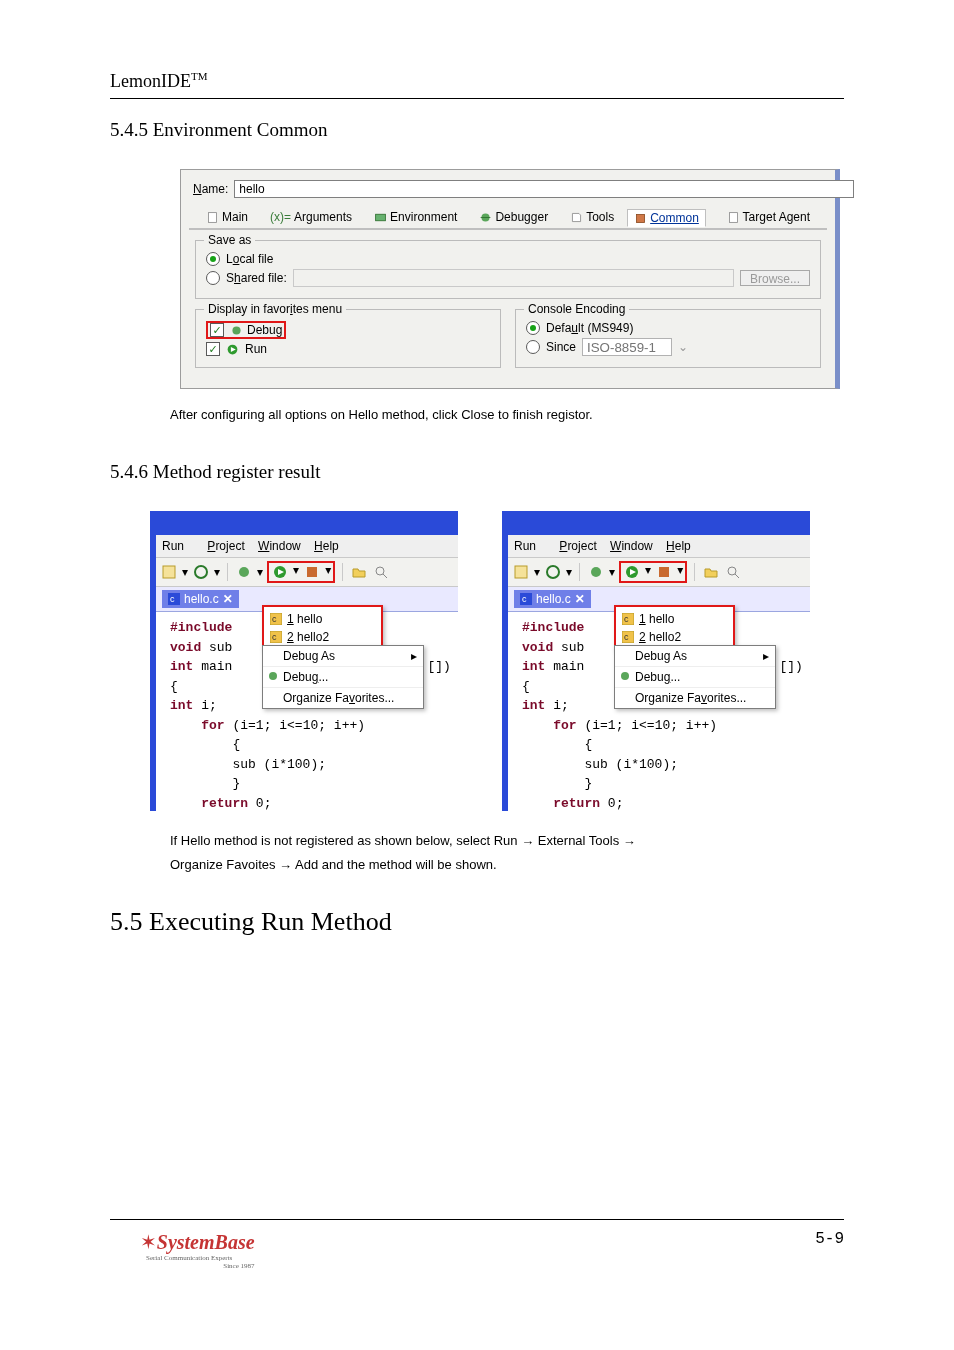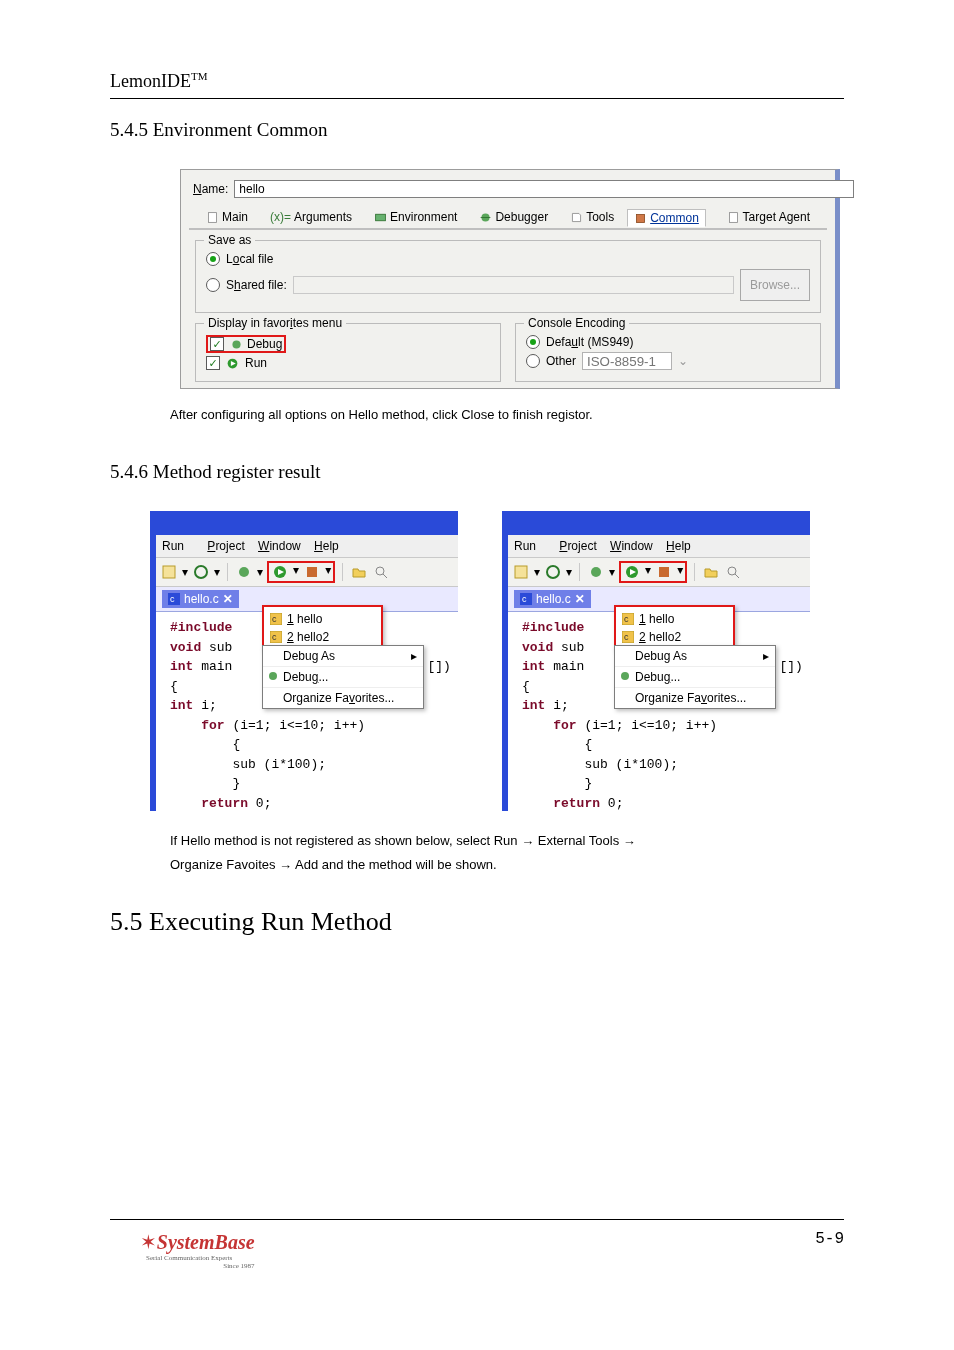--- a/index.html
+++ b/index.html
@@ -134,21 +134,21 @@
     flex: 1;
     height: 18px;
     border: 1px solid #c9c9c9;
     background: #f1f1ee;
     color: #9b9b9b;
     padding: 0 4px;
     box-sizing: border-box;
   }
   .browse-btn {
     width: 70px;
-    height: 32px;
+    height: 16px;
     border: 1px solid #a8a8a8;
     background: #efefef;
     color: #9a9a9a;
     font-size: 12px;
     text-align: center;
   }
   .two-col {
     display: flex;
     gap: 14px;
     margin: 10px 14px 0 14px;
@@ -387,21 +387,21 @@
       <div class="group">
         <span class="group-title">Console Encoding</span>
         <div class="radio-row">
           <span class="radio-circle">
               <span class="radio-dot"></span>
             </span>
           <span>Defa<u class="ul">u</u>lt (MS949)</span>
         </div>
         <div class="radio-row">
           <span class="radio-circle"></span>
-          <span>Other</span>
+          <span>Since</span>
           <input class="little-combo" disabled="" placeholder="ISO-8859-1" style="">
           <span style="color:#9a9a9a;">⌄</span>
         </div>
       </div>
     </div>
   </div>
 
   <div class="body-text">After configuring all options on  Hello  method, click  Close  to finish registor.</div>
 
   <div class="section-h3" style="margin-top:34px;">5.4.6 Method register result</div>

